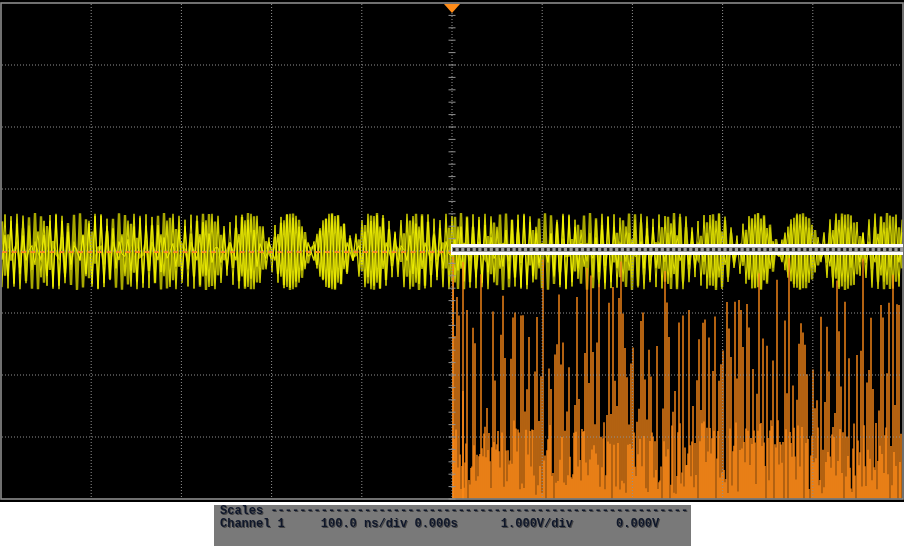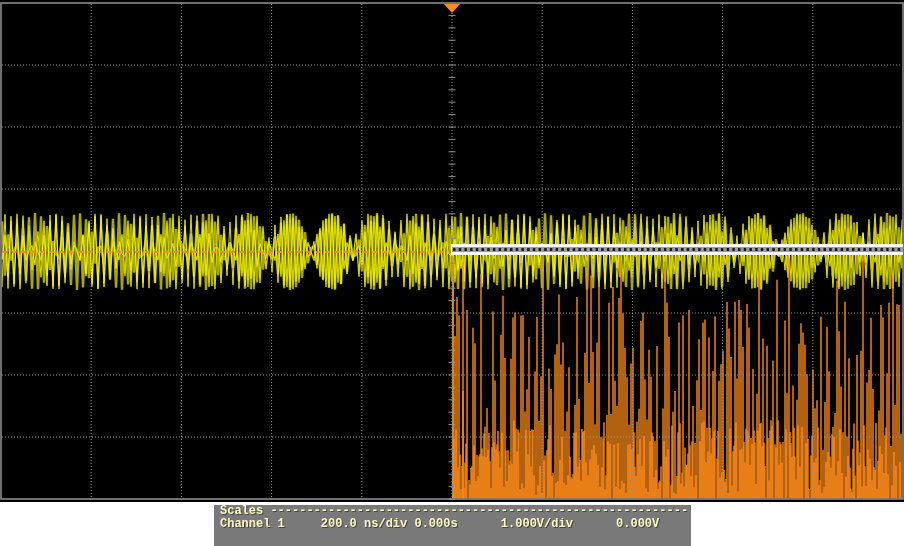--- a/index.html
+++ b/index.html
@@ -522,17 +522,17 @@
       </g>
       <rect x="1" y="3" width="902" height="496" fill="none" stroke="#8c8c8c" stroke-width="1.6"></rect>
       <g>
         <rect x="451" y="244" width="452" height="11" fill="#ffffff"></rect>
         <rect x="452" y="247" width="451" height="5" fill="#9c9c9c"></rect>
         <line x1="453" y1="249.5" x2="903" y2="249.5" stroke="#1c1c1c" stroke-width="3" stroke-dasharray="2.5 3.2"></line>
       </g>
       <polygon points="444,4 460,4 452,13" fill="#ff8c19"></polygon>
     </svg>
   <div id="bottom-strip"></div>
-  <div id="scales-panel" style="background: rgb(121, 121, 121); color: #fef9c3;">
+  <div id="scales-panel" style="background: rgb(121, 121, 121); color: #0f172a;">
     <pre>Scales ----------------------------------------------------------</pre>
-    <pre>Channel 1     200.0 ns/div 0.000s      1.000V/div      0.000V</pre>
+    <pre>Channel 1     100.0 ns/div 0.000s      1.000V/div      0.000V</pre>
   </div>
 </div>
 
 </body></html>

